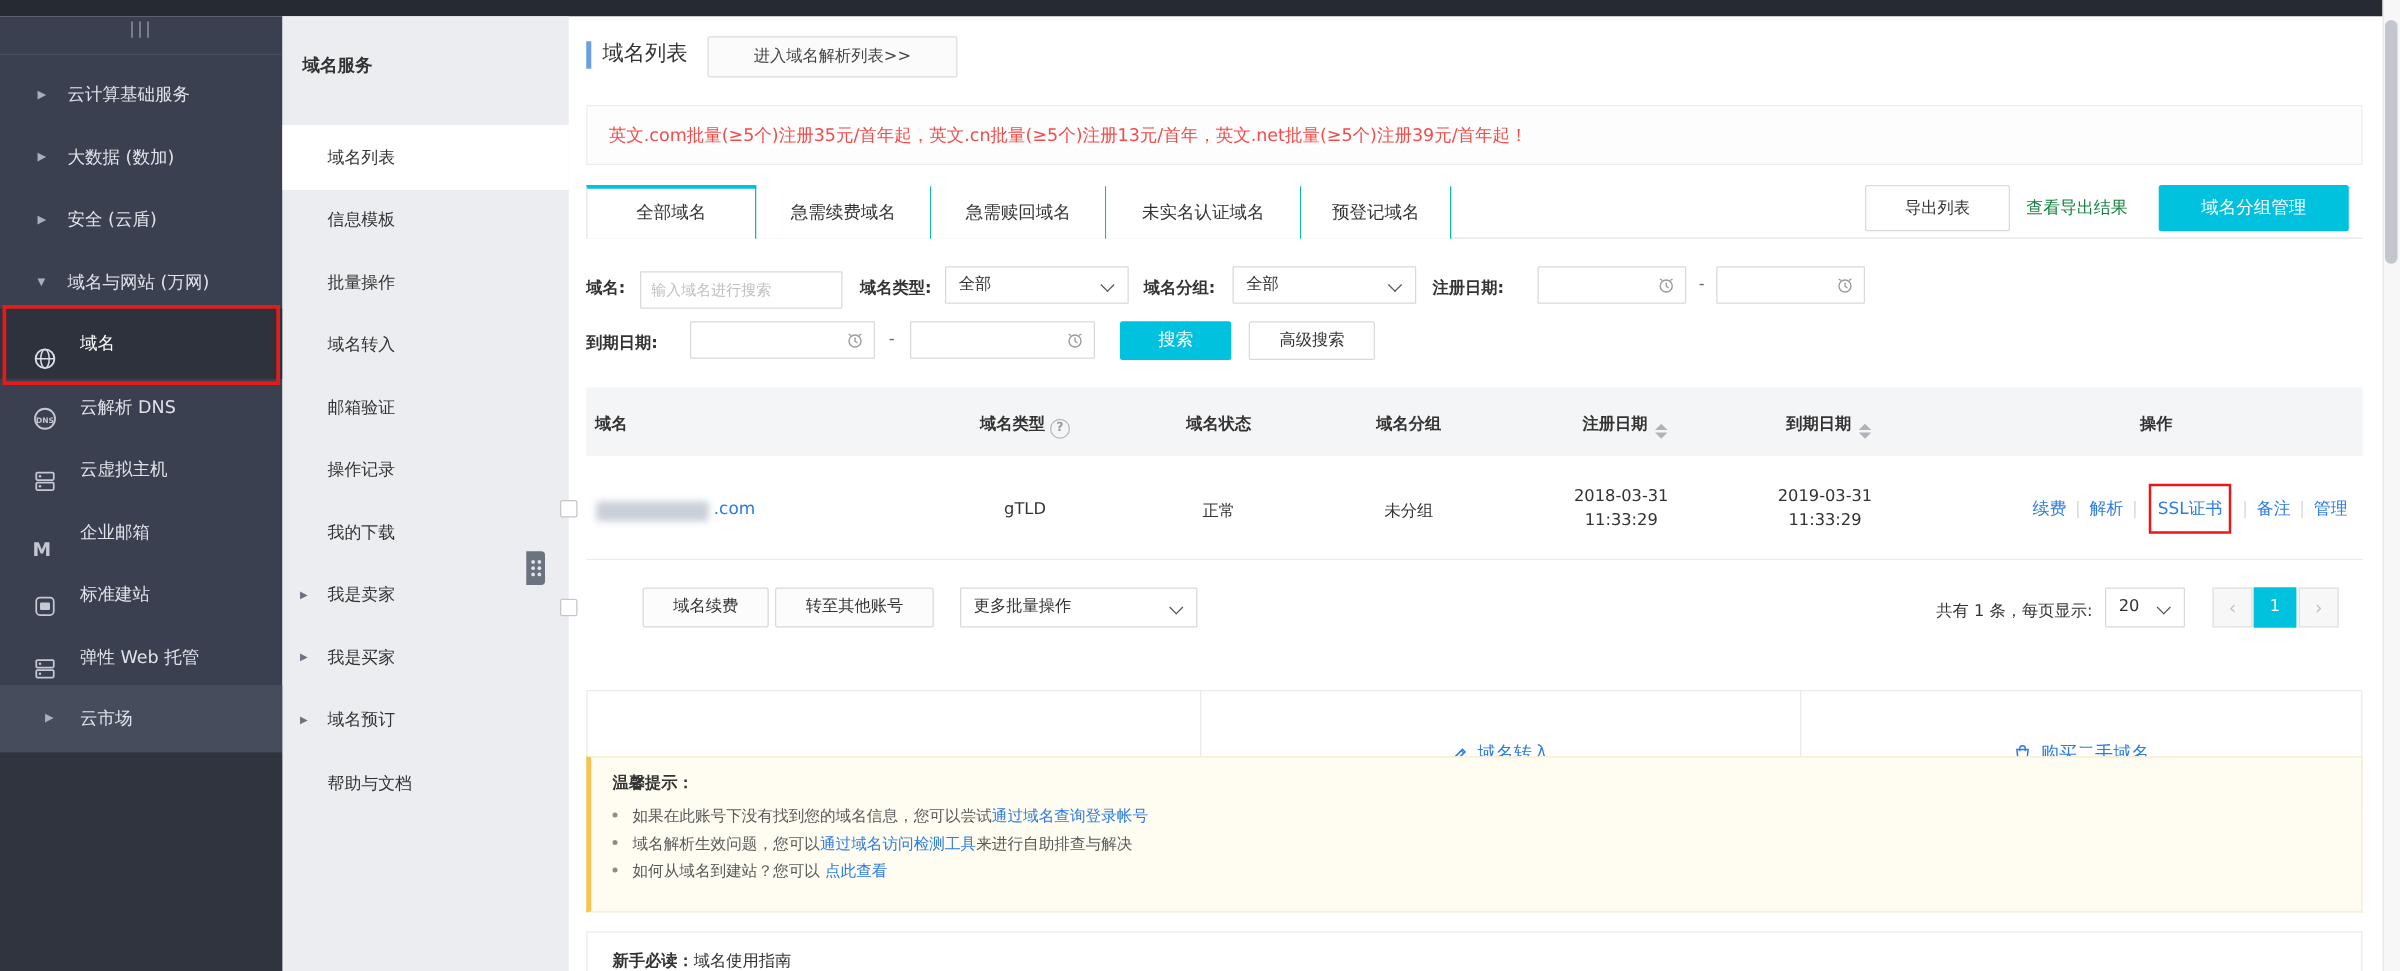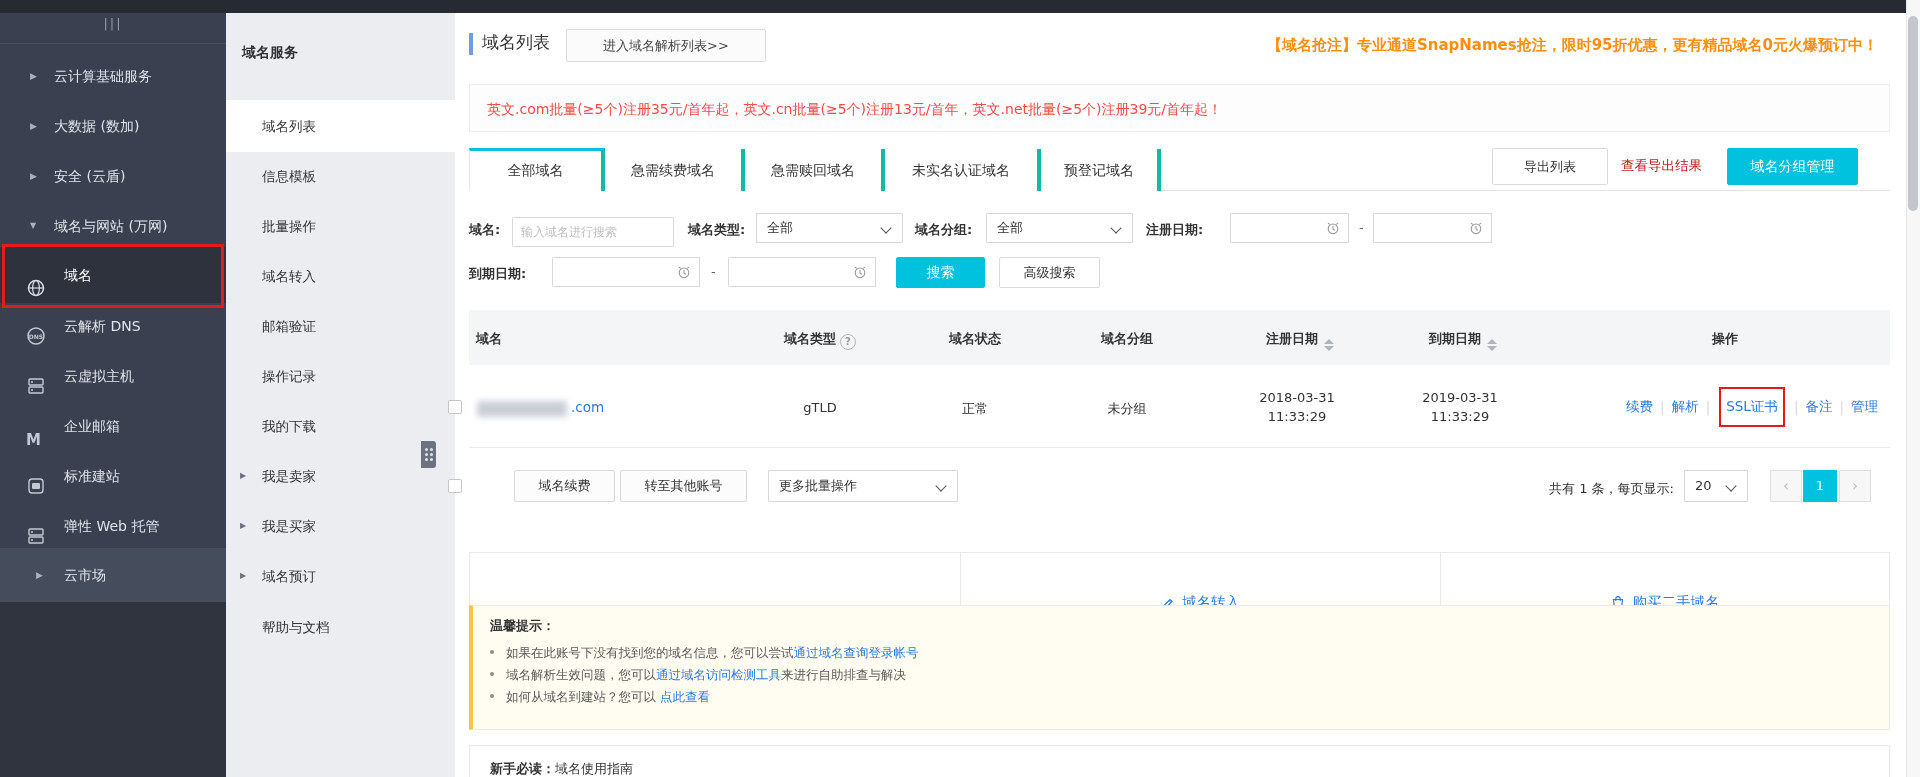--- a/index.html
+++ b/index.html
@@ -39,28 +39,28 @@
   .pagetitle{left:482px;top:31px;font-size:17px;color:#333}
   .dnsbtn{left:566px;top:29px;width:200px;height:33px;line-height:31px;text-align:center;font-size:13px;color:#444;
     background:#FBFBFB;border:1px solid #DBDBDB;border-radius:2px;box-sizing:border-box;cursor:pointer}
   .promo{right:42px;top:36px;width:830px;text-align:right;font-size:15px;font-weight:bold;color:#FF8E0E}
   
   .notice{left:469px;top:84px;width:1421px;height:48px;line-height:48px;background:#FDFDFD;border:1px solid #EDEDED;
     box-sizing:border-box;font-size:14px;color:#F34A4A;padding-left:17px}
   
   .tabsrow{left:469px;top:148px;width:1421px;height:43px;border-bottom:1px solid #E4E4E4;box-sizing:border-box}
   .tab{position:absolute;top:0;height:42px;line-height:42px;text-align:center;font-size:14px;color:#333;
-    border-right:4px solid #14b8a6;box-sizing:border-box;cursor:pointer;background:#fff}
+    border-right:1px solid #14b8a6;box-sizing:border-box;cursor:pointer;background:#fff}
   .tab.active{border-top:3px solid #00C1DE;border-left:1px solid #E4E4E4;line-height:38px;height:43px;z-index:2}
   .btn{box-sizing:border-box;text-align:center;cursor:pointer;border-radius:2px}
   .btn.ghost{background:#fff;border:1px solid #DADADA;color:#333}
   .btn.teal{background:#00C1DE;color:#fff;border:1px solid #00C1DE}
   .exportbtn{left:1492px;top:148px;width:116px;height:37px;line-height:35px;font-size:13px}
-  .exportlink{left:1621px;top:157px;font-size:13.5px;color:#b91c1c;cursor:pointer}
-  .groupbtn{left:1727px;top:148px;width:131px;height:37px;line-height:35px;font-size:14px}
+  .exportlink{left:1621px;top:157px;font-size:13.5px;color:#15803d;cursor:pointer}
+  .groupbtn{left:1727px;top:148px;width:152px;height:37px;line-height:35px;font-size:14px}
   
   .flabel{font-size:13px;font-weight:bold;color:#333}
   .tinput{box-sizing:border-box;height:30px;border:1px solid #D9D9D9;background:#fff;font-size:12px;color:#333;
     padding:0 8px;outline:none;border-radius:1px;font-family:inherit}
   .tinput::placeholder{color:#C0C0C0}
   .select{box-sizing:border-box;height:30px;border:1px solid #D9D9D9;background:#fff;font-size:13px;color:#333;
     line-height:28px;padding:0 26px 0 10px;cursor:pointer;border-radius:1px}
   .chev{position:absolute;right:12px;top:10px;width:7px;height:7px;border-right:1.5px solid #555;
     border-bottom:1.5px solid #555;transform:rotate(45deg)}
   .dateinput{box-sizing:border-box;height:30px;border:1px solid #D9D9D9;background:#fff;cursor:text;border-radius:1px}
@@ -249,21 +249,20 @@
         <i></i>
         <i></i>
         <i></i>
         <i></i>
       </span>
   </div>
 
   <div class="abs titlebar"></div>
   <div class="abs pagetitle">域名列表</div>
   <div class="abs dnsbtn">进入域名解析列表&gt;&gt;</div>
-  <div class="abs promo">【域名抢注】专业通道SnapNames抢注，限时95折优惠，更有精品域名0元火爆预订中！</div>
 
   <div class="abs notice">英文.com批量(≥5个)注册35元/首年起，英文.cn批量(≥5个)注册13元/首年，英文.net批量(≥5个)注册39元/首年起！</div>
 
   <div class="abs tabsrow"></div>
   <div class="abs tab active" style="left:469px;top:148px;width:136px">全部域名</div>
   <div class="abs tab" style="left:605px;top:149px;width:140px">急需续费域名</div>
   <div class="abs tab" style="left:745px;top:149px;width:140px">急需赎回域名</div>
   <div class="abs tab" style="left:885px;top:149px;width:156px">未实名认证域名</div>
   <div class="abs tab" style="left:1041px;top:149px;width:120px">预登记域名</div>
 

